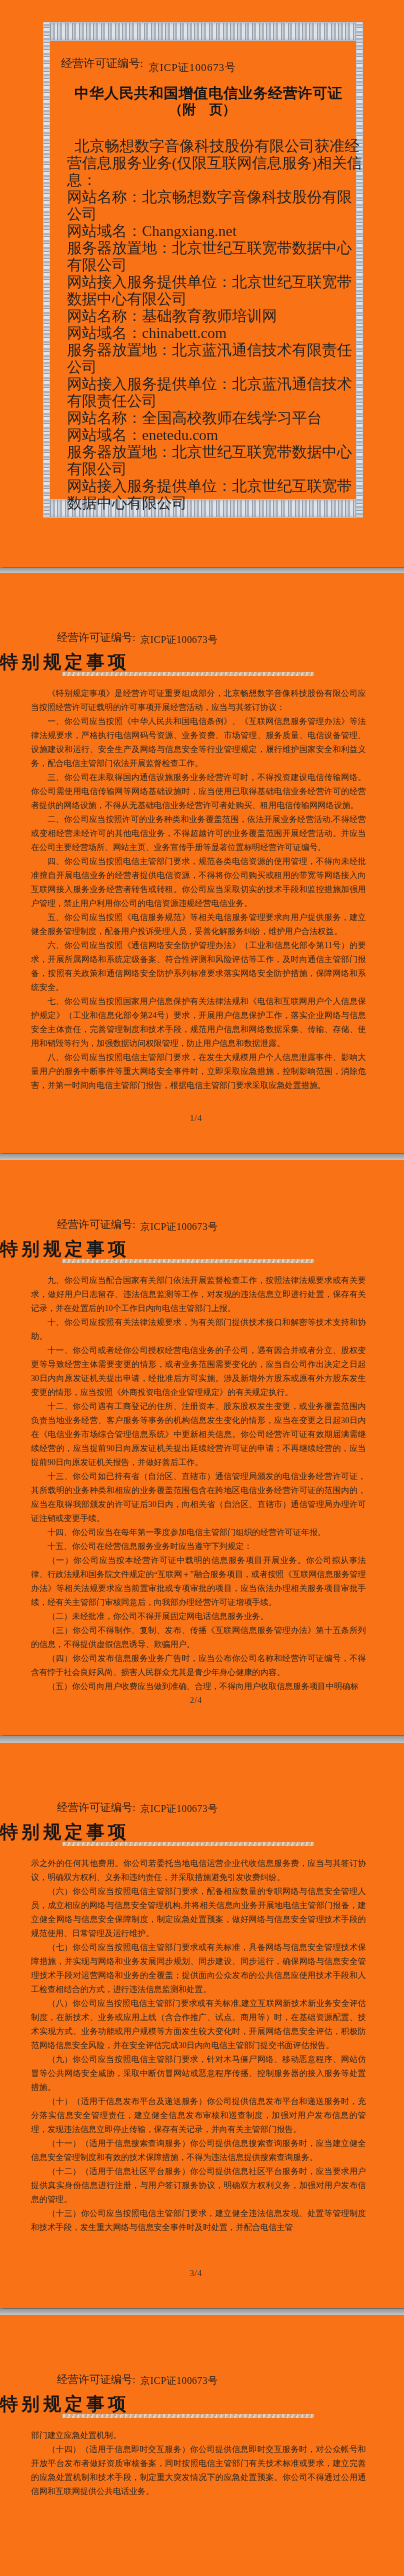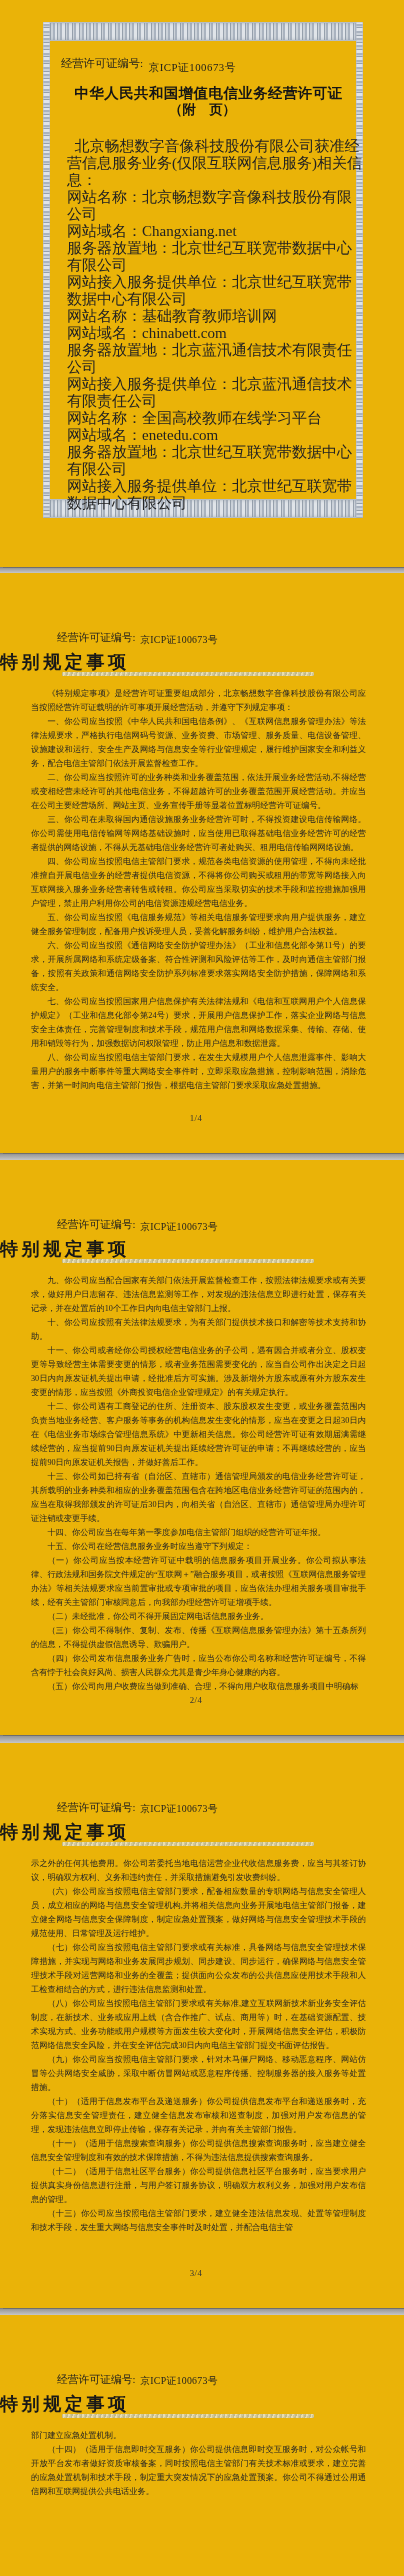--- a/index.html
+++ b/index.html
@@ -1,18 +1,18 @@
 <!DOCTYPE html>
 <html style="font-size:8.2px"><head>
 <meta charset="utf-8">
 <style>
   html,body{margin:0;padding:0;background:#b5b5b5;}
   body{width:405px;font-family:"Liberation Serif","DejaVu Serif",serif;}
   .canvas{width:405px;height:2873px;position:relative;display:flex;flex-direction:column;overflow:hidden;}
-  .page{position:relative;width:405px;background:#eab308;box-sizing:border-box;flex:none;
+  .page{position:relative;width:405px;background:#f97316;box-sizing:border-box;flex:none;
         box-shadow:0 0.5px 1px rgba(0,0,0,.25);}
   .gap{flex:none;width:405px;background:linear-gradient(#8f8f8f,#c6c6c6);}
 
   
   .frame-top,.frame-bottom{position:absolute;left:43px;width:319px;height:19px;
      background:repeating-linear-gradient(90deg,#96a0ac 0 1px,#ccd2d9 1px 2.6px,#aab3bf 2.6px 4.6px,#e0e4e9 4.6px 7.2px);
      box-shadow:inset 0 0 0 1px #b6bdc7, inset 0 0 4.1px #8d97a4;border-radius:1px;}
   .frame-top{top:21.6px;}
   .frame-bottom{top:499px;}
   .frame-left,.frame-right{position:absolute;top:21.6px;height:496px;width:6.7px;
@@ -80,24 +80,24 @@
 
   <div class="gap" style="height:6.2px;"></div>
 
   <section class="page" style="height:580px;">
     <div class="phead">
       <span>经营许可证编号:</span><span class="num">京ICP证100673号</span>
     </div>
     <h1 class="ptitle">特别规定事项</h1>
     <div class="wavy"></div>
     <div class="pbody">
-        <p>《特别规定事项》是经营许可证重要组成部分，北京畅想数字音像科技股份有限公司应当按照经营许可证载明的许可事项开展经营活动，并遵守下列规定事项：</p>
+        <p>《特别规定事项》是经营许可证重要组成部分，北京畅想数字音像科技股份有限公司应当按照经营许可证载明的许可事项开展经营活动，应当与其签订协议：</p>
         <p>一、你公司应当按照《中华人民共和国电信条例》、《互联网信息服务管理办法》等法律法规要求，严格执行电信网码号资源、业务资费、市场管理、服务质量、电信设备管理、设施建设和运行、安全生产及网络与信息安全等行业管理规定，履行维护国家安全和利益义务，配合电信主管部门依法开展监督检查工作。</p>
+        <p>三、你公司在未取得国内通信设施服务业务经营许可时，不得投资建设电信传输网络。你公司需使用电信传输网等网络基础设施时，应当使用已取得基础电信业务经营许可的经营者提供的网络设施，不得从无基础电信业务经营许可者处购买、租用电信传输网网络设施。</p>
         <p>二、你公司应当按照许可的业务种类和业务覆盖范围，依法开展业务经营活动,不得经营或变相经营未经许可的其他电信业务，不得超越许可的业务覆盖范围开展经营活动。并应当在公司主要经营场所、网站主页、业务宣传手册等显著位置标明经营许可证编号。</p>
-        <p>三、你公司在未取得国内通信设施服务业务经营许可时，不得投资建设电信传输网络。你公司需使用电信传输网等网络基础设施时，应当使用已取得基础电信业务经营许可的经营者提供的网络设施，不得从无基础电信业务经营许可者处购买、租用电信传输网网络设施。</p>
         <p>四、你公司应当按照电信主管部门要求，规范各类电信资源的使用管理，不得向未经批准擅自开展电信业务的经营者提供电信资源，不得将你公司购买或租用的带宽等网络接入向互联网接入服务业务经营者转售或转租。你公司应当采取切实的技术手段和监控措施加强用户管理，禁止用户利用你公司的电信资源违规经营电信业务。</p>
         <p>五、你公司应当按照《电信服务规范》等相关电信服务管理要求向用户提供服务，建立健全服务管理制度，配备用户投诉受理人员，妥善化解服务纠纷，维护用户合法权益。</p>
         <p>六、你公司应当按照《通信网络安全防护管理办法》（工业和信息化部令第11号）的要求，开展所属网络和系统定级备案、符合性评测和风险评估等工作，及时向通信主管部门报备，按照有关政策和通信网络安全防护系列标准要求落实网络安全防护措施，保障网络和系统安全。</p>
         <p>七、你公司应当按照国家用户信息保护有关法律法规和《电信和互联网用户个人信息保护规定》（工业和信息化部令第24号）要求，开展用户信息保护工作，落实企业网络与信息安全主体责任，完善管理制度和技术手段，规范用户信息和网络数据采集、传输、存储、使用和销毁等行为，加强数据访问权限管理，防止用户信息和数据泄露。</p>
         <p>八、你公司应当按照电信主管部门要求，在发生大规模用户个人信息泄露事件、影响大量用户的服务中断事件等重大网络安全事件时，立即采取应急措施，控制影响范围，消除危害，并第一时间向电信主管部门报告，根据电信主管部门要求采取应急处置措施。</p>
       </div>
     <div class="pagenum">1/4</div>
   </section>
 
   <div class="gap" style="height:7.2px;"></div>

